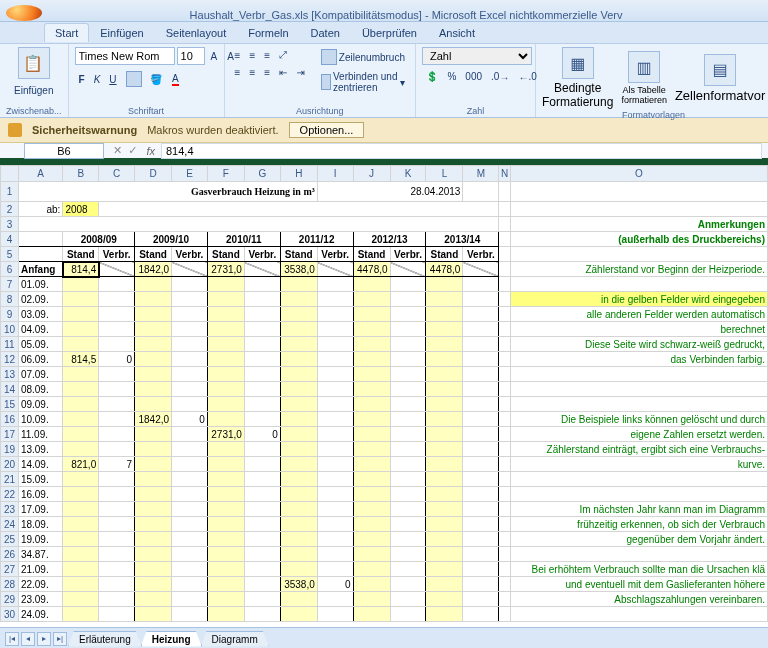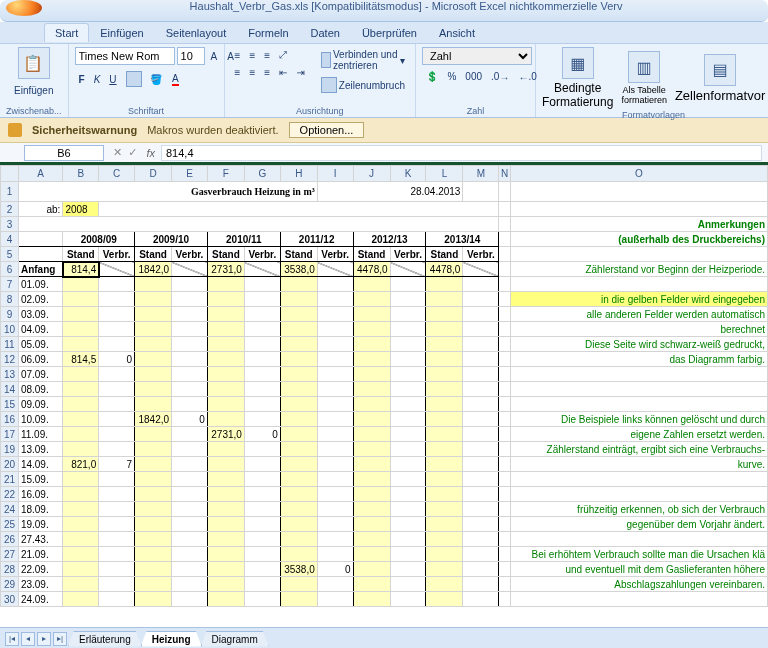--- a/index.html
+++ b/index.html
@@ -1,18 +1,18 @@
 <!DOCTYPE html>
 <html><head>
 <meta charset="utf-8">
 <style>
 * { box-sizing: border-box; margin: 0; padding: 0; font-family: "Segoe UI", Tahoma, sans-serif; }
 body { width: 768px; height: 648px; overflow: hidden; background: #fff; font-size: 11px; }
 
-.titlebar { height: 22px; background: linear-gradient(#e6eff9,#d2e3f5); display: flex; align-items: flex-start; padding: 0 6px; color: #3a5a8a; border-bottom: 1px solid #a9c3e2; border-radius: 7px; }
+.titlebar { height: 22px; background: linear-gradient(#e6eff9,#d2e3f5); display: flex; align-items: flex-end; padding: 0 6px; color: #3a5a8a; border-bottom: 1px solid #a9c3e2; }
 .titlebar .orb { width: 36px; height: 16px; background: radial-gradient(circle at 30% 30%, #ffd978, #f77d21 60%, #b43d0c); border-radius: 50%; margin-right: 8px; }
 .titlebar .ttext { flex: 1; text-align: center; font-size: 11px; white-space: nowrap; overflow: hidden; }
 
 .ribbon-tabs { height: 22px; background: #d9e7f7; display: flex; align-items: center; padding-left: 44px; border-bottom: 1px solid #b8cee8; }
 .ribbon-tabs .tab { padding: 3px 10px; font-size: 11px; color: #1e3e70; cursor: pointer; border: 1px solid transparent; border-bottom: none; }
 .ribbon-tabs .tab.active { background: #eaf2fb; border-color: #b8cee8; border-radius: 3px 3px 0 0; }
 
 .ribbon { height: 74px; background: #eaf2fb; border-bottom: 1px solid #a9c3e2; display: flex; }
 .rgroup { border-right: 1px solid #c7d9ee; padding: 3px 6px 1px 6px; display: flex; flex-direction: column; justify-content: space-between; }
 .rgroup .gbody { display: flex; gap: 4px; align-items: flex-start; flex: 1; }
@@ -21,21 +21,21 @@
 .iconbox { width: 16px; height: 16px; display: inline-block; background: #c7d9ee; border: 1px solid #7ea2cf; }
 .bigicon { width: 32px; height: 32px; background: #dfeaf7; border: 1px solid #9fbbe0; display: flex; align-items: center; justify-content: center; font-size: 16px; color: #3a5a8a; }
 .fontname { width: 100px; height: 18px; font-size: 11px; border: 1px solid #9fbbe0; padding: 0 3px; }
 .fontsize { width: 28px; height: 18px; font-size: 11px; border: 1px solid #9fbbe0; padding: 0 3px; }
 .stackcol { display: flex; flex-direction: column; gap: 2px; }
 
 .security { height: 24px; background: #f5e9c7; border-bottom: 1px solid #d8c98e; display: flex; align-items: center; padding: 12px 8px; gap: 10px; font-size: 11px; color: #5a4a1a; }
 .security .shield { width: 14px; height: 14px; background: #e0a030; border-radius: 2px; }
 .optbtn { border: 1px solid #b8a86e; background: #fdf7e2; padding: 1px 10px; font-size: 11px; cursor: pointer; }
 
-.namebox-row { height: 22px; border-bottom: 3px solid #14532d; display: flex; align-items: center; background: #f4f8fd; }
+.namebox-row { height: 22px; border-bottom: 7px solid #14532d; display: flex; align-items: center; background: #f4f8fd; }
 .namebox { width: 80px; border: 1px solid #9fbbe0; margin: 0 6px 0 24px; font-size: 11px; padding: 1px 4px; background: #fff; text-align: center; }
 .fxlabel { font-style: italic; color: #666; padding: 0 6px; }
 .formulabar { flex: 1; border: 1px solid #d0dceb; background: #fff; padding: 1px 4px; font-size: 11px; margin-right: 6px; }
 
 .sheet { position: relative; overflow: hidden; height: 462px; }
 .grid { border-collapse: collapse; width: 100%; }
 .grid th, .grid td { border: 1px solid #d4d4d4; font-size: 10px; padding: 0; height: 15px; overflow: hidden; white-space: nowrap; }
 .grid th { background: #e6eef8; color: #3a5a8a; font-weight: normal; text-align: center; }
 .grid th.colh { height: 16px; }
 .grid th.rowh { width: 22px; text-align: center; }
@@ -130,25 +130,25 @@
         </div>
         <div style="display:flex;gap:1px">
           <span class="btn">≡</span>
           <span class="btn">≡</span>
           <span class="btn">≡</span>
           <span class="btn">⇤</span>
           <span class="btn">⇥</span>
         </div>
       </div>
       <div class="stackcol" style="margin-left:4px">
-        <span class="btn"><span class="iconbox"></span><span>Verbinden und zentrieren</span> ▾</span>
         <span class="btn">
             <span class="iconbox"></span>
             <span>Zeilenumbruch</span>
           </span>
+        <span class="btn"><span class="iconbox"></span><span>Verbinden und zentrieren</span> ▾</span>
       </div>
     </div>
     <div class="gtitle">Ausrichtung</div>
   </div>
 
   <div class="rgroup" style="width:120px">
     <div class="gbody stackcol">
       <select class="fontname" style="width:110px"><option>Zahl</option></select>
       <div style="display:flex;gap:1px">
         <span class="btn">💲</span>
@@ -407,21 +407,21 @@
           <td class=" thick-r"></td>
           <td class="yellow"></td>
           <td class=" thick-r"></td>
           <td class="yellow"></td>
           <td class=" thick-r"></td>
           <td class="yellow"></td>
           <td class=" thick-r"></td>
           <td class="yellow"></td>
           <td class=" thick-r"></td>
           <td></td>
-          <td class="ann">das Diagramm farbig.</td>
+          <td class="ann">das Verbinden farbig.</td>
         </tr>
         <tr>
           <th class="rowh">13</th>
           <td class="lt thick-l">07.09.</td>
           <td class="yellow"></td>
           <td class=" thick-r"></td>
           <td class="yellow"></td>
           <td class=" thick-r"></td>
           <td class="yellow"></td>
           <td class=" thick-r"></td>
@@ -572,20 +572,38 @@
           <td class="yellow"></td>
           <td class=" thick-r"></td>
           <td class="yellow"></td>
           <td class=" thick-r"></td>
           <td class="yellow"></td>
           <td class=" thick-r"></td>
           <td></td>
           <td class="ann"></td>
         </tr>
         <tr>
+          <th class="rowh">23</th>
+          <td class="lt thick-l">17.09.</td>
+          <td class="yellow"></td>
+          <td class=" thick-r"></td>
+          <td class="yellow"></td>
+          <td class=" thick-r"></td>
+          <td class="yellow"></td>
+          <td class=" thick-r"></td>
+          <td class="yellow"></td>
+          <td class=" thick-r"></td>
+          <td class="yellow"></td>
+          <td class=" thick-r"></td>
+          <td class="yellow"></td>
+          <td class=" thick-r"></td>
+          <td></td>
+          <td class="ann">Im nächsten Jahr kann man im Diagramm</td>
+        </tr>
+        <tr>
           <th class="rowh">24</th>
           <td class="lt thick-l">18.09.</td>
           <td class="yellow"></td>
           <td class=" thick-r"></td>
           <td class="yellow"></td>
           <td class=" thick-r"></td>
           <td class="yellow"></td>
           <td class=" thick-r"></td>
           <td class="yellow"></td>
           <td class=" thick-r"></td>
@@ -609,21 +627,21 @@
           <td class=" thick-r"></td>
           <td class="yellow"></td>
           <td class=" thick-r"></td>
           <td class="yellow"></td>
           <td class=" thick-r"></td>
           <td></td>
           <td class="ann">gegenüber dem Vorjahr ändert.</td>
         </tr>
         <tr>
           <th class="rowh">26</th>
-          <td class="lt thick-l">27.43.</td>
+          <td class="lt thick-l">34.87.</td>
           <td class="yellow"></td>
           <td class=" thick-r"></td>
           <td class="yellow"></td>
           <td class=" thick-r"></td>
           <td class="yellow"></td>
           <td class=" thick-r"></td>
           <td class="yellow"></td>
           <td class=" thick-r"></td>
           <td class="yellow"></td>
           <td class=" thick-r"></td>

